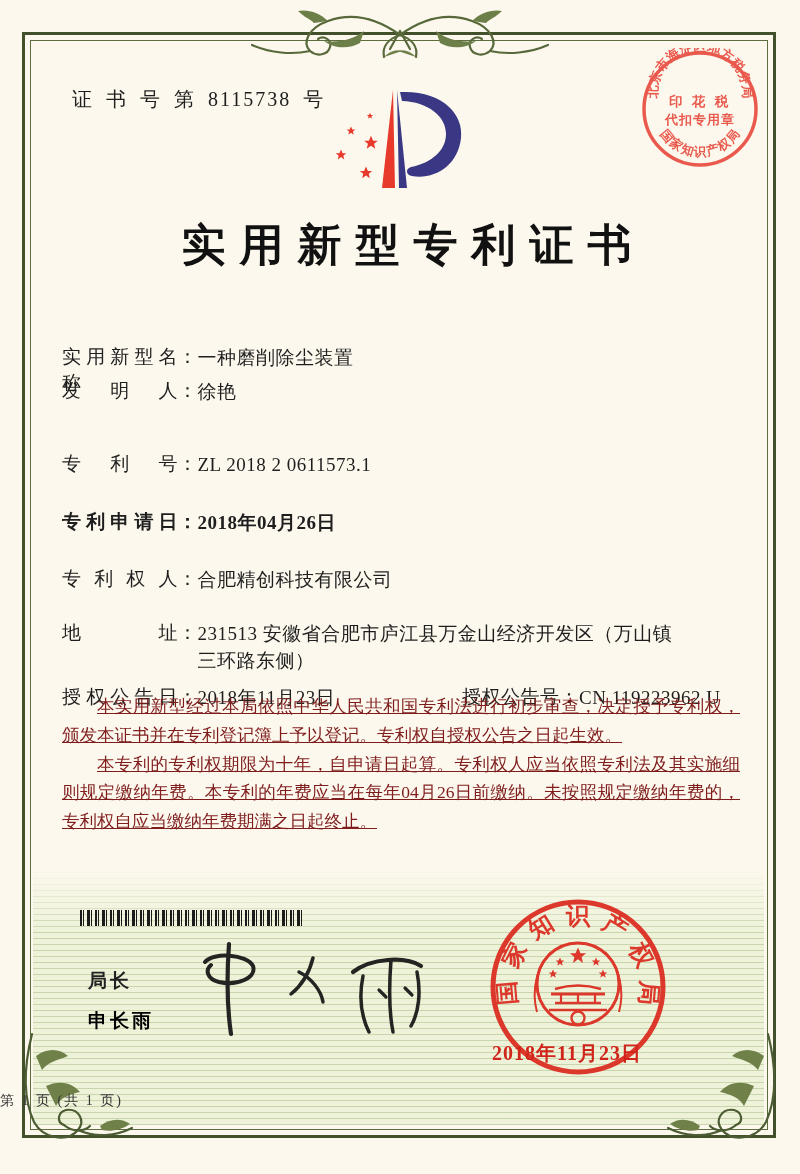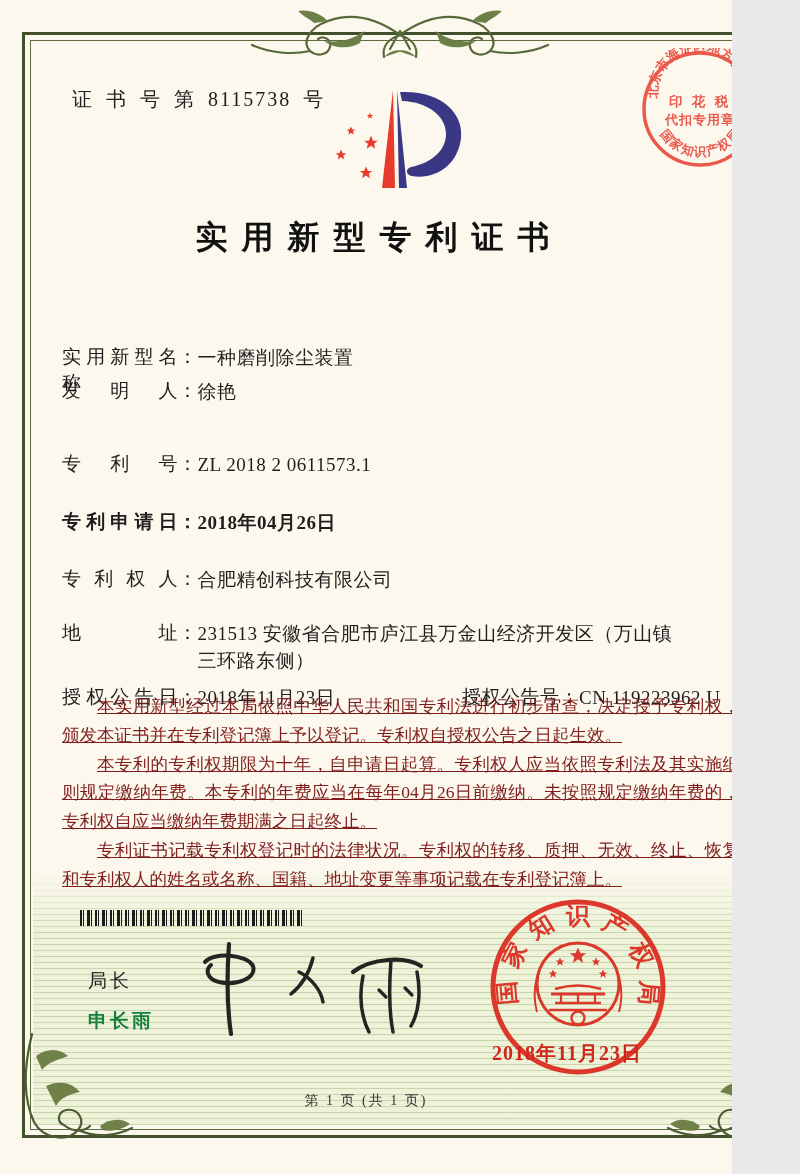--- a/index.html
+++ b/index.html
@@ -1,43 +1,43 @@
 <!DOCTYPE html>
 <html><head>
 <meta charset="utf-8">
 <style>
   html,body{margin:0;padding:0;background:#e9e9e9;}
-  .page{position:relative;width:732px;height:1174px;background:#fcf8ed;overflow:hidden;
+  .page{position:relative;width:800px;height:1174px;background:#fcf8ed;overflow:hidden;
         font-family:"Liberation Serif","DejaVu Serif",serif;color:#1e1e1e;}
   .abs{position:absolute;}
   .frame-outer{left:22px;top:32px;width:748px;height:1100px;border:3px solid #42512c;}
   .frame-inner{left:30px;top:40px;width:736px;height:1088px;border:1px solid #5d6d3e;}
   .green-zone{left:33px;top:872px;width:731px;height:253px;
     background:
       linear-gradient(180deg, rgba(252,248,237,.95), rgba(252,248,237,0) 60px),
       repeating-linear-gradient(180deg, rgba(141,168,101,.38) 0 1px, rgba(0,0,0,0) 1px 6px),
       #edf2d9;}
   .cert-no{left:72px;top:86px;font-size:20px;letter-spacing:2px;word-spacing:5px;}
-  .title{left:0;top:216px;width:100%;text-align:center;font-size:32px;font-weight:bold;
+  .title{left:0;top:216px;width:100%;text-align:center;font-size:44px;font-weight:bold;
          letter-spacing:14px;padding-left:27px;box-sizing:border-box;color:#111;}
   .row{left:62px;font-size:19px;letter-spacing:.5px;}
   .lbl{display:inline-block;width:116px;text-align:justify;text-align-last:justify;vertical-align:top;}
   .colon{display:inline-block;vertical-align:top;}
   .val{display:inline-block;vertical-align:top;white-space:pre-line;max-width:545px;line-height:27px;}
   .body-text{left:62px;top:692px;width:678px;font-size:17.5px;line-height:28.8px;text-align:justify;color:#7f1d1d;text-decoration:underline;}
   .body-text p{margin:0;text-indent:2em;}
   .barcode{left:80px;top:910px;width:224px;height:16px;
     background:repeating-linear-gradient(90deg,#1b1b1b 0 2px,transparent 2px 3px,#1b1b1b 3px 4px,
       transparent 4px 7px,#1b1b1b 7px 10px,transparent 10px 11px,#1b1b1b 11px 12px,transparent 12px 15px);}
-  .sign-title{left:88px;top:968px;font-size:19px;font-weight:normal;letter-spacing:3px;
+  .sign-title{left:88px;top:968px;font-size:19px;font-weight:bold;letter-spacing:3px;
       font-family:"Liberation Sans","DejaVu Sans",sans-serif;color:#222;}
   .sign-name{left:88px;top:1008px;font-size:19px;font-weight:bold;letter-spacing:3px;
-      font-family:Liberation Serif, serif;color:#15803d;}
+      font-family:Liberation Serif, serif;color:#000000;}
   .seal-date{left:492px;top:1040px;font-size:20px;color:#d0251b;font-weight:bold;letter-spacing:1px;}
-  .footer{left:0;top:1092px;width:100%;text-align:center;font-size:14px;letter-spacing:2px;color:#333;}
+  .footer{left:0;top:1092px;width:100%;text-align:left;font-size:14px;letter-spacing:2px;color:#333;}
   svg text{font-family:"Liberation Serif","DejaVu Serif",serif;}
 </style>
 </head>
 <body>
 
 <div class="page">
 
   <div class="abs frame-outer"></div>
   <div class="abs frame-inner"></div>
 
@@ -136,21 +136,20 @@
   <div class="abs row" style="top:684px;">
     <span class="lbl">授权公告日</span><span class="colon">：</span><span class="val">2018年11月23日</span>
   </div>
   <div class="abs row" style="left:462px;top:684px;">
     <span>授权公告号</span><span class="colon">：</span><span class="val">CN 119223962 U</span>
   </div>
 
   <div class="abs body-text">
     <p>本实用新型经过本局依照中华人民共和国专利法进行初步审查，决定授予专利权，颁发本证书并在专利登记簿上予以登记。专利权自授权公告之日起生效。</p>
     <p>本专利的专利权期限为十年，自申请日起算。专利权人应当依照专利法及其实施细则规定缴纳年费。本专利的年费应当在每年04月26日前缴纳。未按照规定缴纳年费的，专利权自应当缴纳年费期满之日起终止。</p>
-    <p>专利证书记载专利权登记时的法律状况。专利权的转移、质押、无效、终止、恢复和专利权人的姓名或名称、国籍、地址变更等事项记载在专利登记簿上。</p>
   </div>
 
   <div class="abs barcode"></div>
 
   <div class="abs sign-title">局长</div>
   <div class="abs sign-name">申长雨</div>
 
   <svg class="abs" style="left:165px;top:932px;" width="270" height="115" viewBox="0 0 270 115">
     <g stroke="#141414" fill="none" stroke-linecap="round" opacity="0.92">
       <path d="M64,12 C62,40 62,75 66,102" stroke-width="4.2"></path>

